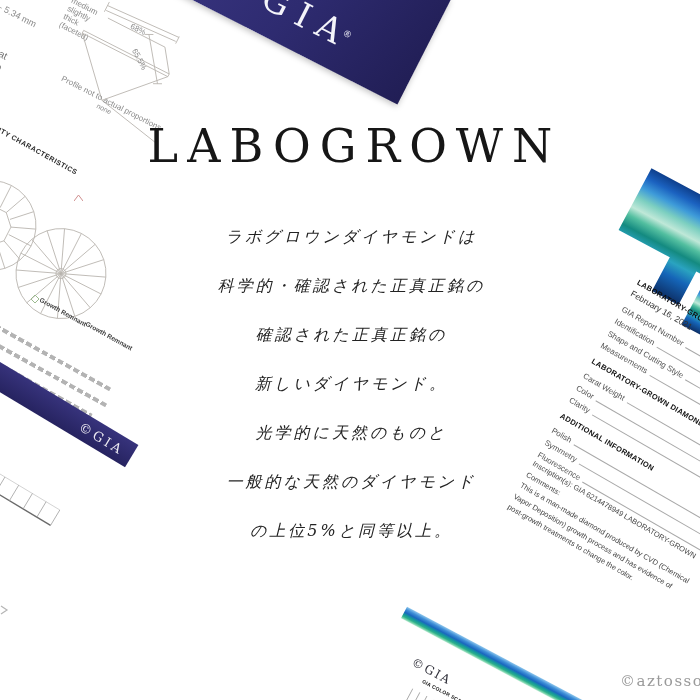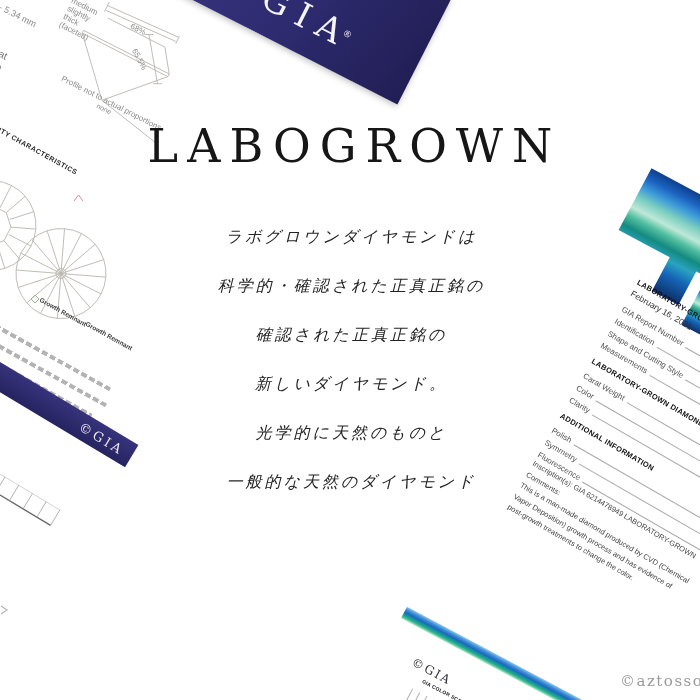--- a/index.html
+++ b/index.html
@@ -153,20 +153,21 @@
 
   <div id="main-title" class="abs">LABOGROWN</div>
 
   <div id="body-copy" class="abs">
     <div class="jline">ラボグロウンダイヤモンドは</div>
     <div class="jline">科学的・確認された正真正銘の</div>
     <div class="jline">確認された正真正銘の</div>
     <div class="jline">新しいダイヤモンド。</div>
     <div class="jline">光学的に天然のものと</div>
     <div class="jline">一般的な天然のダイヤモンド</div>
+    <div class="jline">の上位5%と同等以上。</div>
   </div>
 
   <svg class="abs rot" style="left:618px;top:146px;transform:rotate(28deg);" width="180" height="150" viewBox="0 0 180 150">
     <defs>
       <linearGradient id="lgrad" x1="0" y1="0" x2="0" y2="1">
         <stop offset="0" stop-color="#0e3f8c"></stop>
           <stop offset=".1" stop-color="#1b62c0"></stop>
         <stop offset=".2" stop-color="#3e9bd9"></stop>
           <stop offset=".3" stop-color="#7ccfc0"></stop>
         <stop offset=".4" stop-color="#bfe8d8"></stop>

